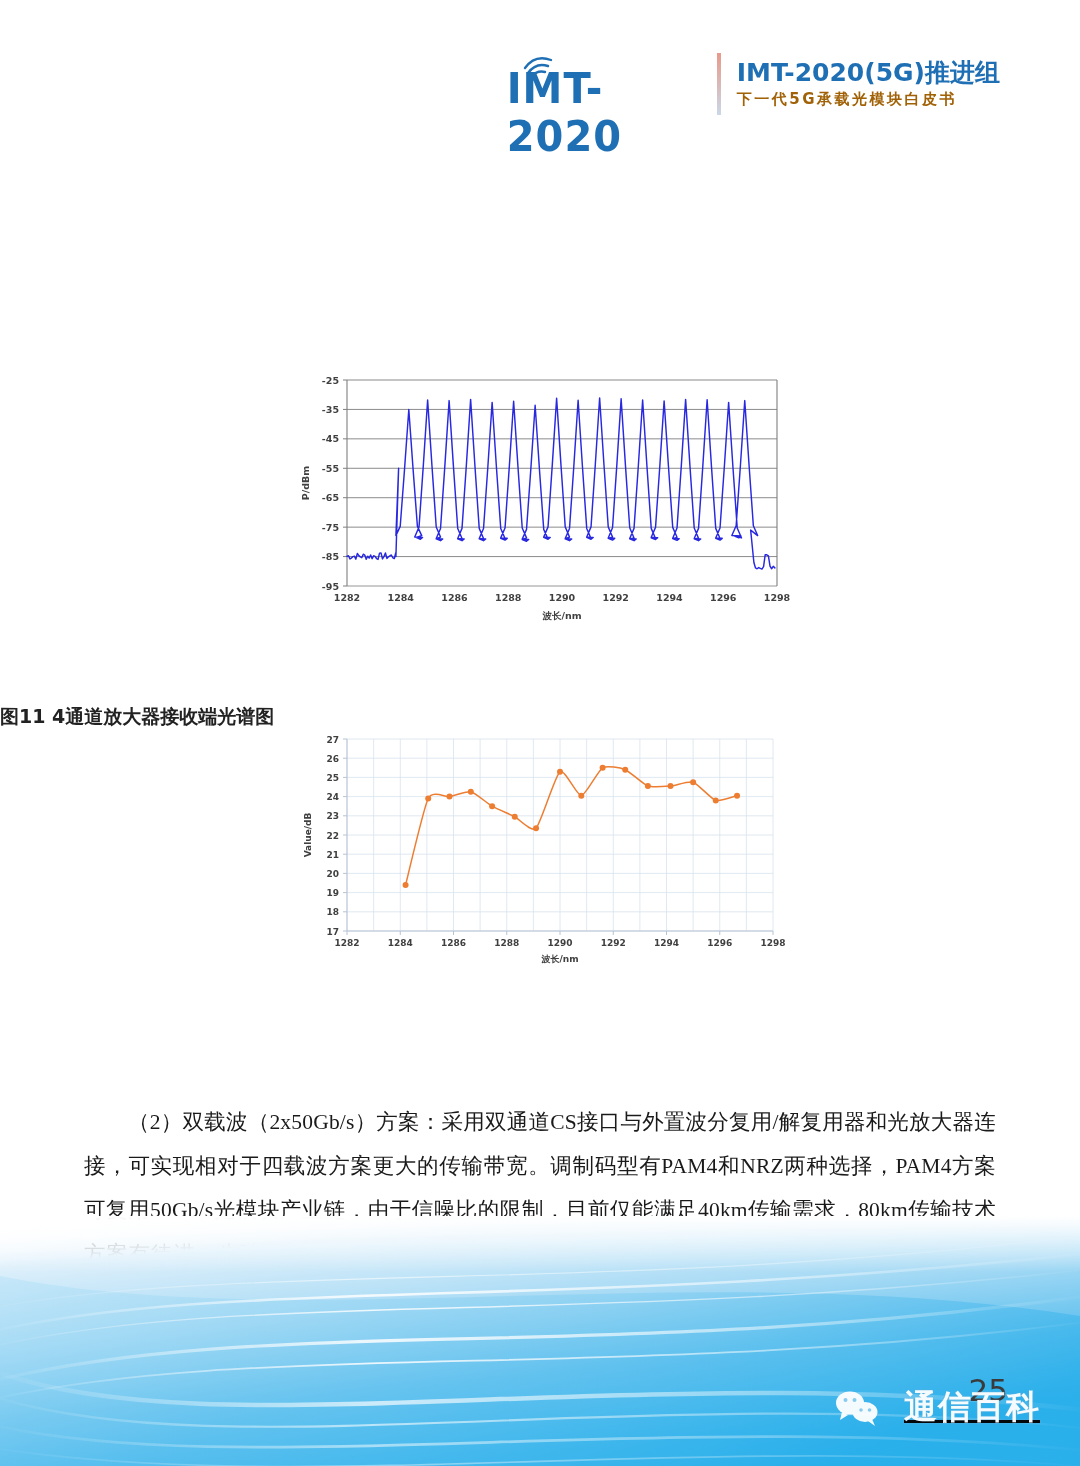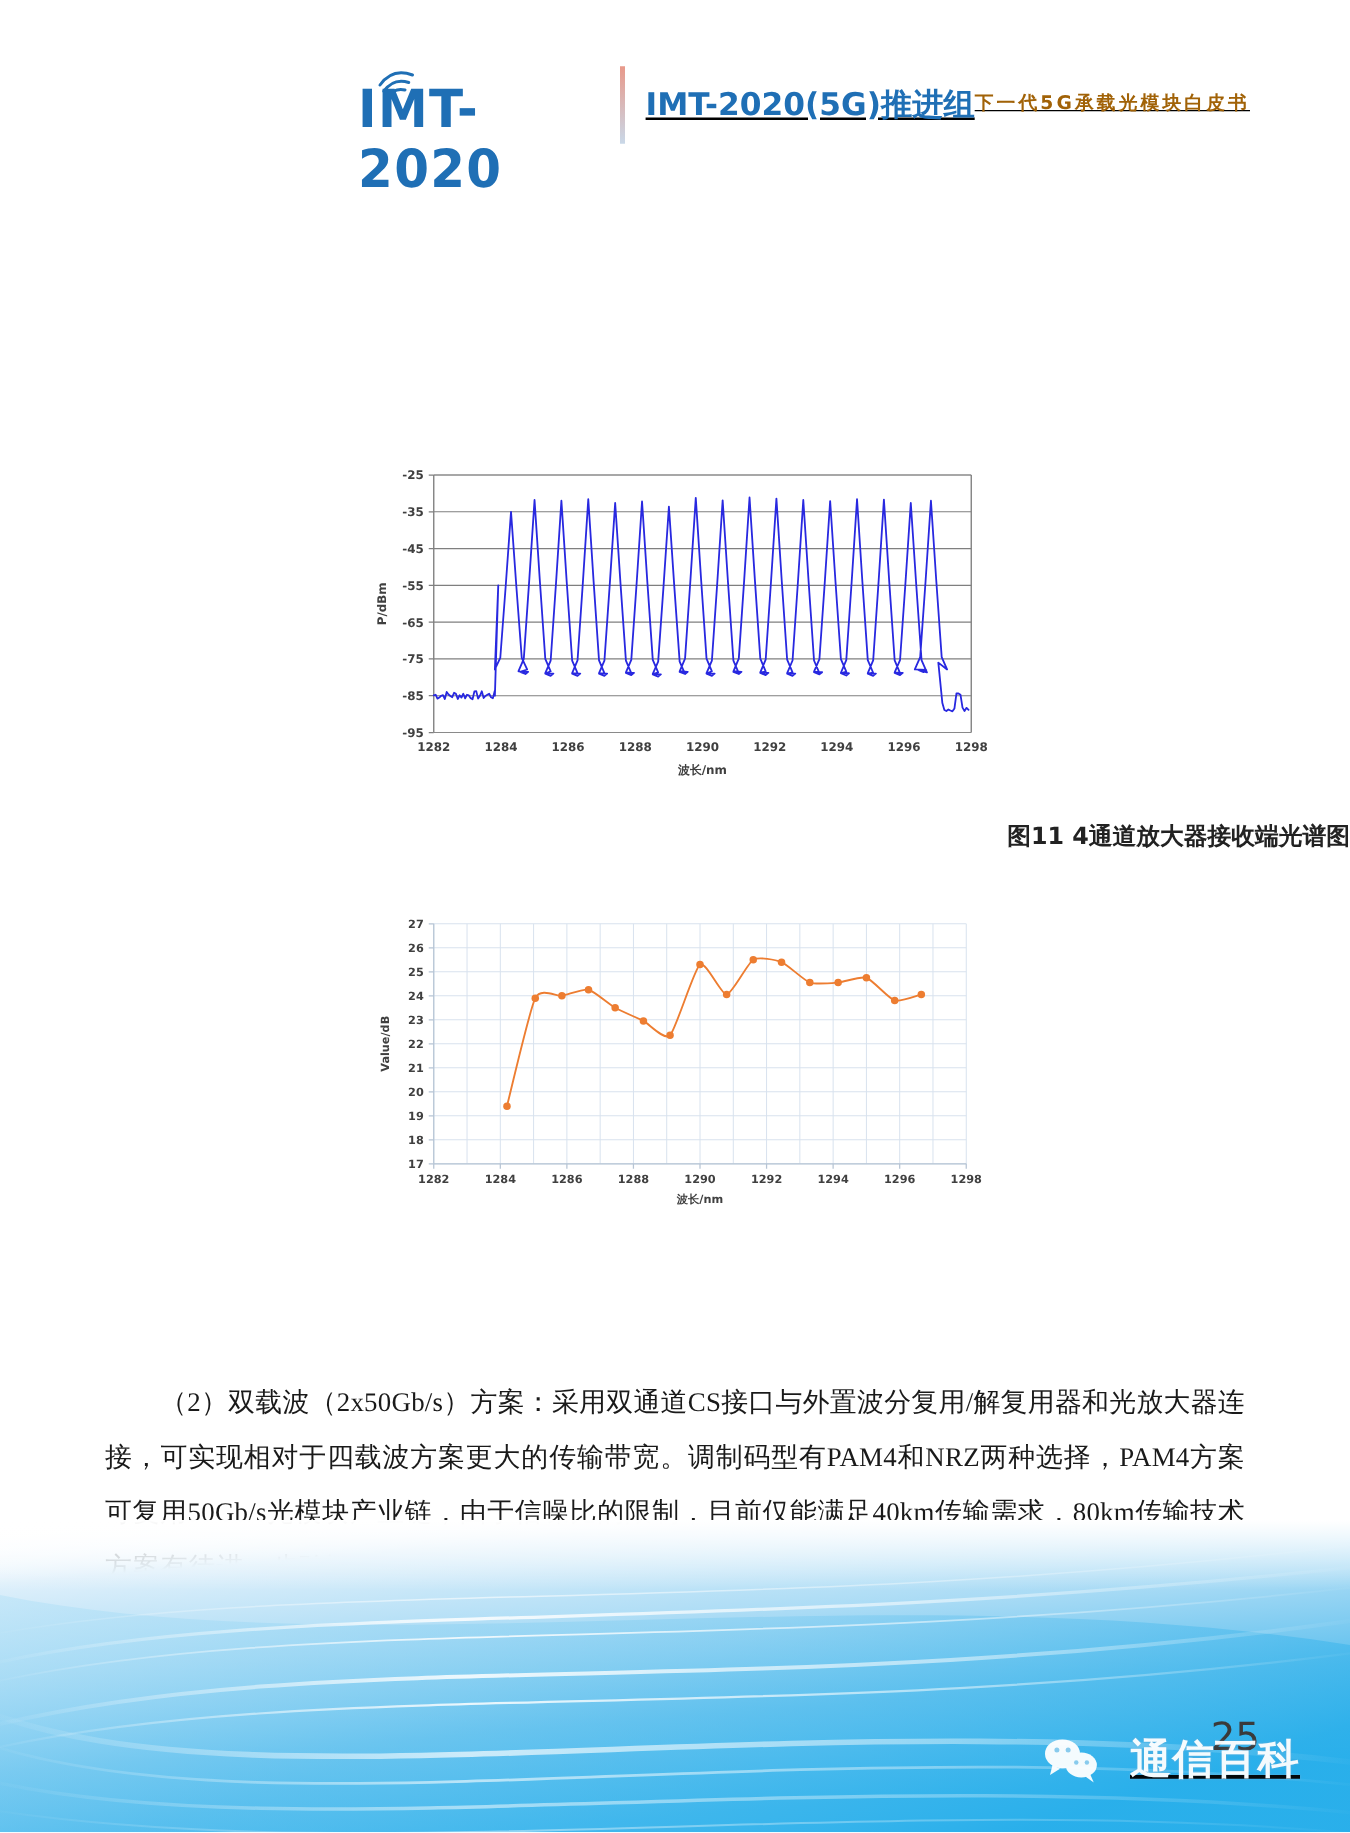--- a/index.html
+++ b/index.html
@@ -27,21 +27,21 @@
     font-family:"DejaVu Sans", sans-serif;
     font-size:40px;font-weight:700;letter-spacing:1px;
     color:#1f6fb5;
     transform:scaleY(1.05);
   }
   .divider-bar{
     width:4px;height:62px;
     background:linear-gradient(to bottom,#e8998a 0%,#c9d8e8 100%);
     margin-right:16px;
   }
-  .header-titles{display:flex;flex-direction:row;justify-content:center;text-decoration:underline;}
+  .header-titles{display:flex;flex-direction:column;justify-content:center;}
   .header-title-main{
     font-family:"DejaVu Sans", sans-serif;
     font-size:25px;font-weight:700;color:#1f6fb5;line-height:1.15;
     letter-spacing:0px;
   }
   .header-title-sub{
     font-family:"DejaVu Sans", sans-serif;
     font-size:15px;font-weight:700;color:#a16207;
     letter-spacing:2.5px;margin-top:3px;
   }
@@ -55,23 +55,23 @@
     text-align:justify;
     text-justify:inter-ideograph;
     letter-spacing:0.2px;
   }
   .para .indent{display:inline-block;width:44px;}
   .para-1{top:180px;}
   .para-2{top:1100px;}
 
   
   .fig-caption{
-    position:absolute;width:1080px;left:0;text-align:right;
-    font-family:"DejaVu Sans", sans-serif;
-    font-size:19px;font-weight:700;color:#222;
+    position:absolute;width:1080px;left:0;text-align:left;
+    font-family:"DejaVu Sans", sans-serif;
+    font-size:19px;font-weight:700;color:#222;margin-top:48px;
   }
   .cap-11{top:656px;}
   .cap-12{top:1011px;}
 
   .chart-box{position:absolute;}
   .chart1{left:295px;top:368px;width:496px;height:266px;}
   .chart2{left:295px;top:727px;width:496px;height:250px;}
 
   
   .footer-wave{

